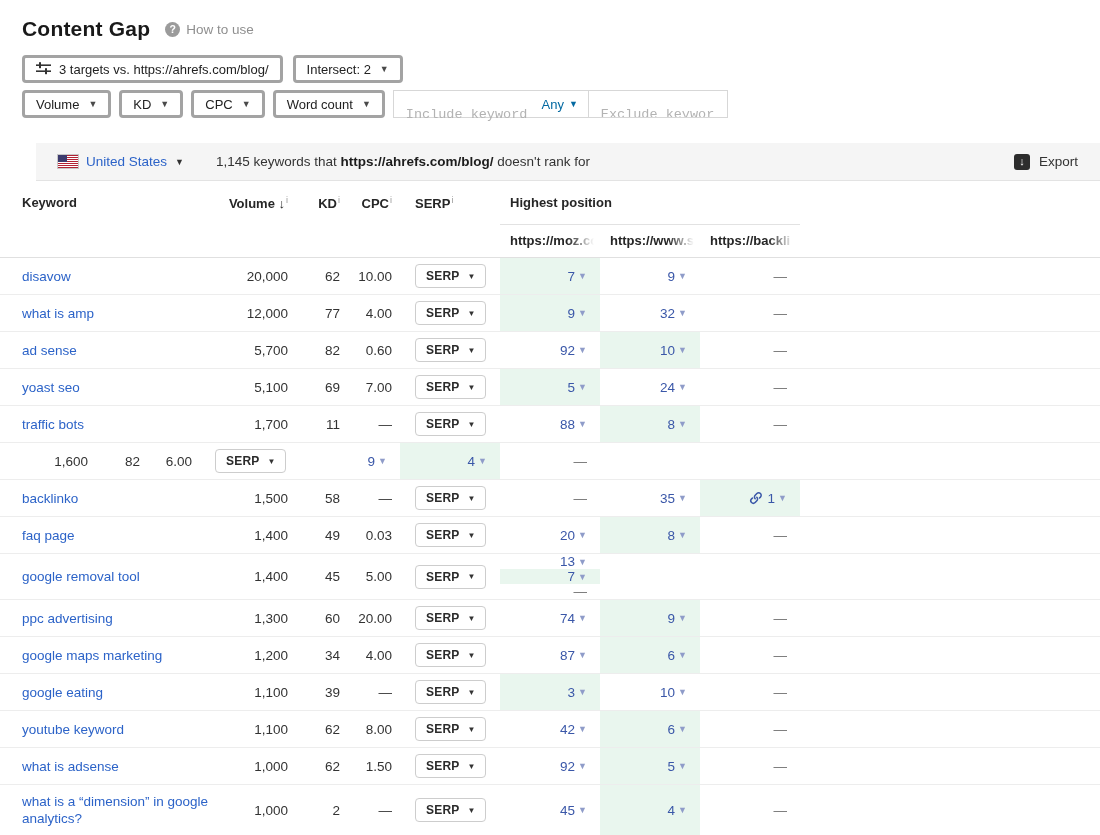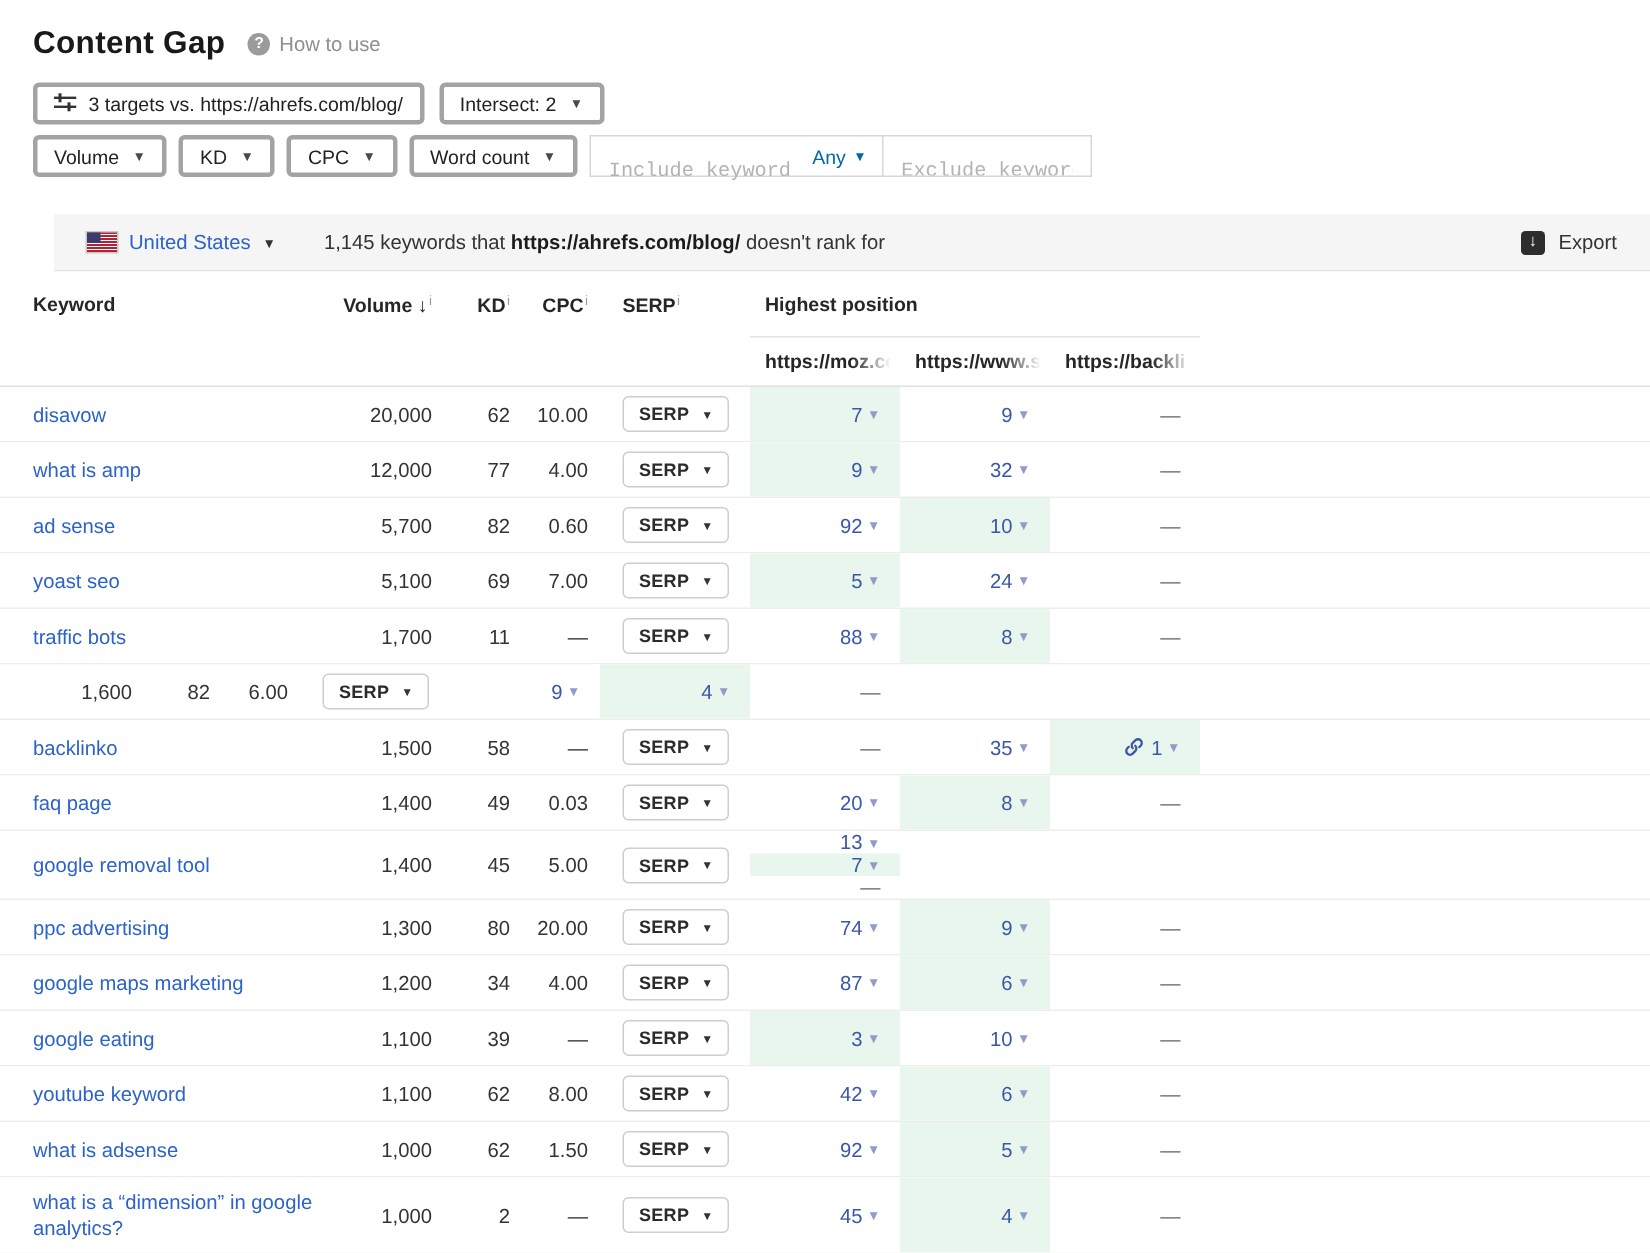--- a/index.html
+++ b/index.html
@@ -455,21 +455,21 @@
           <span class="dash">—</span>
         </div>
       </div>
   </div>
 
   <div class="trow">
     <div class="cell kw-cell">
       <a>ppc advertising</a>
     </div>
     <div class="cell num-cell c-vol">1,300</div>
-    <div class="cell num-cell c-kd">80</div>
+    <div class="cell num-cell c-kd">60</div>
     <div class="cell num-cell c-cpc">20.00</div>
     <div class="cell serp-cell">
       <div class="serp-btn">
         <span class="lbl">SERP</span>
         <span class="caret">▼</span>
       </div>
     </div>
     <div style="display:flex; align-items:stretch;">
         <div class="pos-cell">
           <span class="pos-num">74</span>

